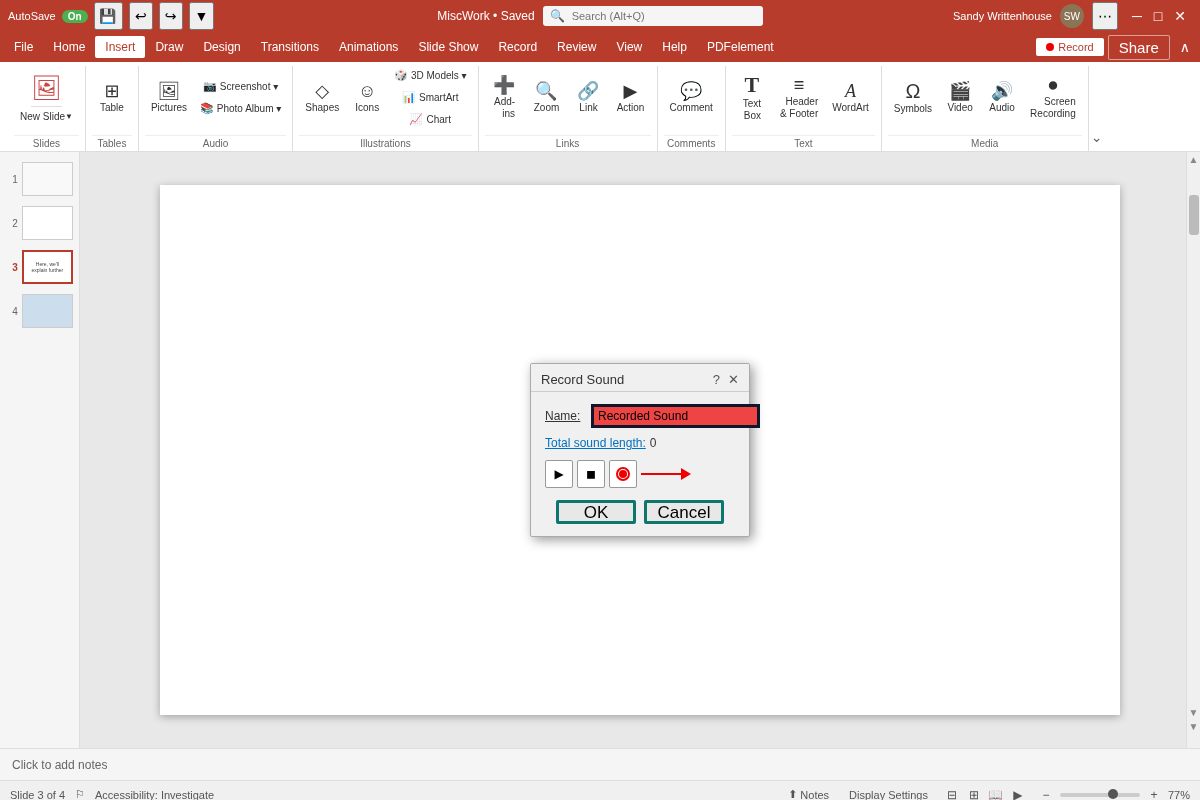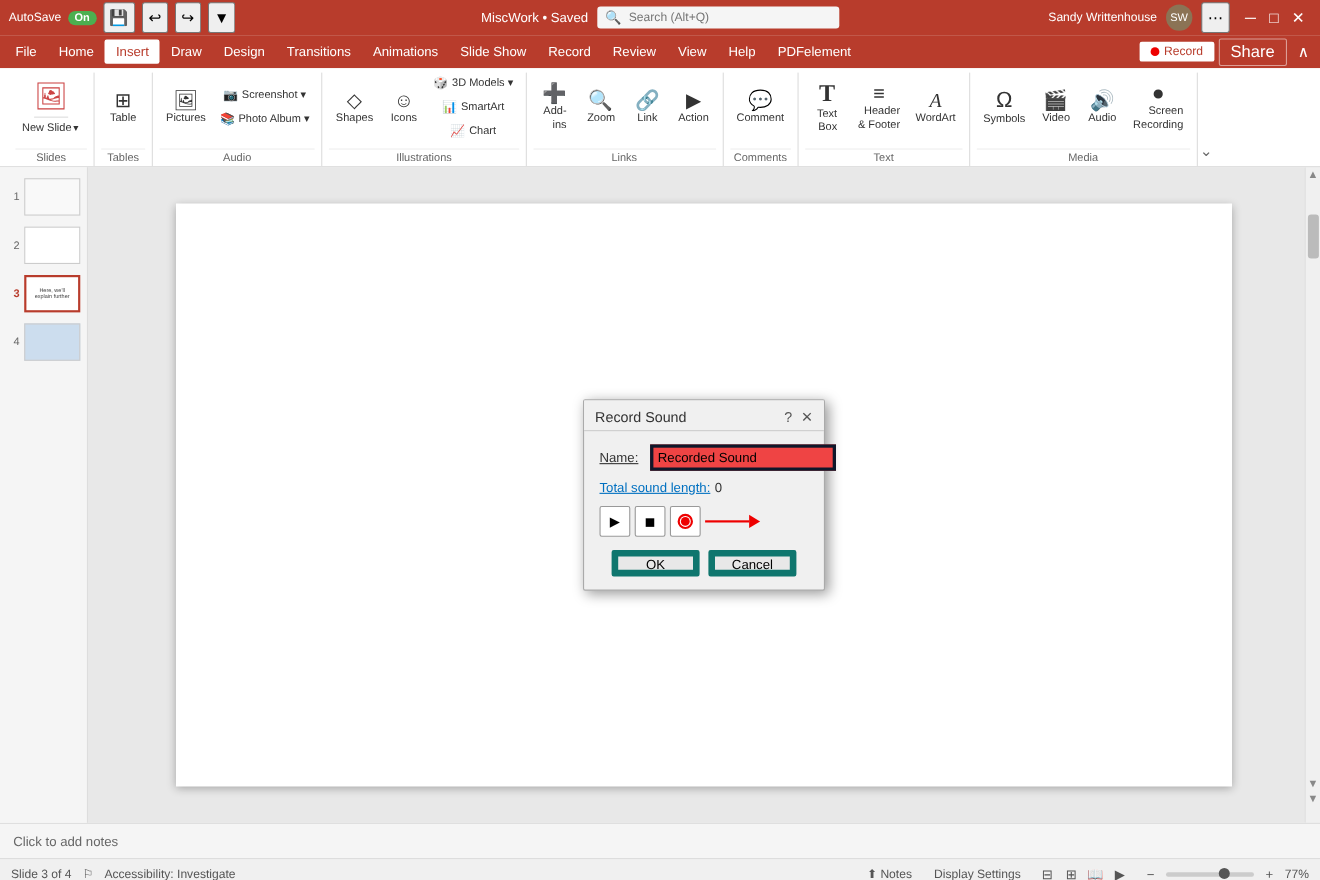--- a/index.html
+++ b/index.html
@@ -90,21 +90,21 @@
     .dialog-sound-value { font-size: 12px; color: #333; }
     .dialog-controls { display: flex; align-items: center; gap: 4px; margin-bottom: 12px; }
     .ctrl-btn { width: 28px; height: 28px; background: white; border: 1px solid #999; display: flex; align-items: center; justify-content: center; cursor: pointer; font-size: 12px; border-radius: 2px; }
     .ctrl-btn.record { border-color: #999; }
     .record-circle { width: 14px; height: 14px; border-radius: 50%; border: 2px solid #e00; display: flex; align-items: center; justify-content: center; }
     .record-inner { width: 8px; height: 8px; border-radius: 50%; background: #e00; }
     .arrow-indicator { display: flex; align-items: center; }
     .arrow-line { width: 40px; height: 2px; background: #e00; }
     .arrow-head { width: 0; height: 0; border-top: 6px solid transparent; border-bottom: 6px solid transparent; border-left: 10px solid #e00; }
     .dialog-btns { display: flex; justify-content: center; gap: 8px; }
-    .dialog-btn { width: 80px; height: 24px; background: #e8e8e8; border: 6px solid #0f766e; font-size: 12px; cursor: pointer; border-radius: 2px; }
+    .dialog-btn { width: 80px; height: 24px; background: #e8e8e8; border: 3px solid #0f766e; font-size: 17px; cursor: pointer; border-radius: 2px; }
     .dialog-btn.ok { background: #e8e8e8; }
 
     
     .ribbon-wrapper { background: white; }
 
     .scrollbar-v { width: 14px; background: #f0f0f0; display: flex; flex-direction: column; border-left: 1px solid #ddd; }
     .scrollbar-thumb { margin: 30px auto; width: 10px; height: 40px; background: #bbb; border-radius: 3px; }
   </style>
 </head>
 <body>

